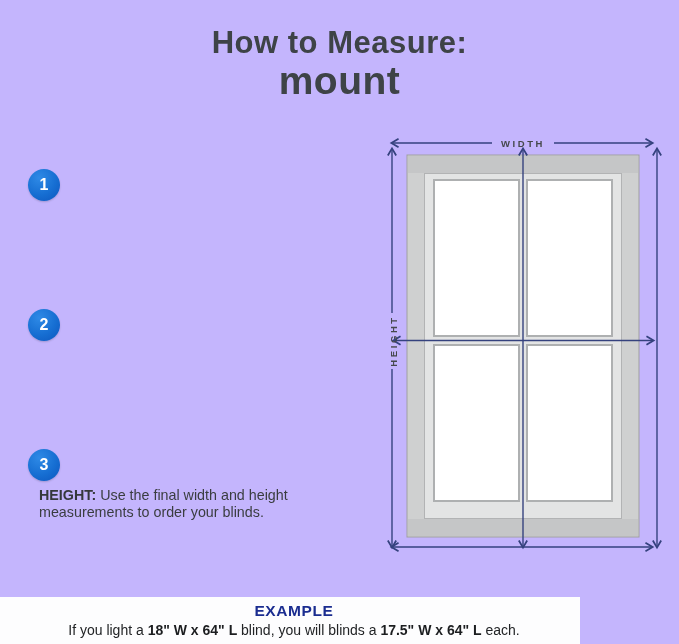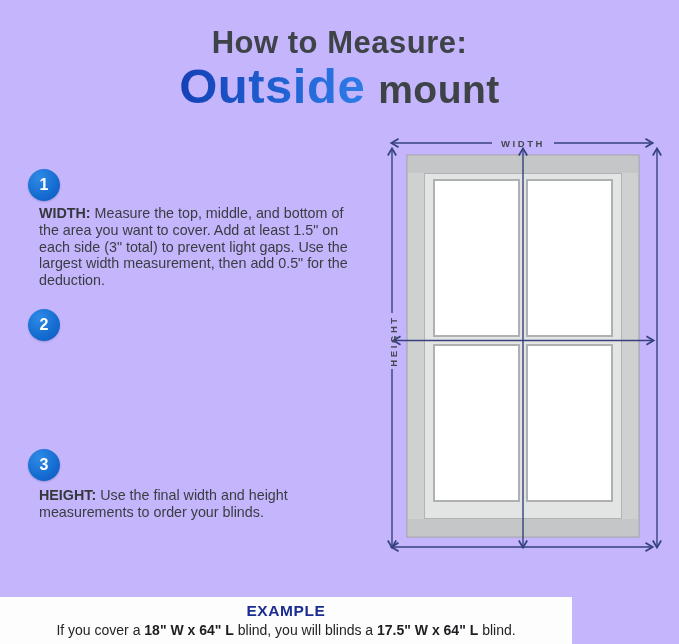--- a/index.html
+++ b/index.html
@@ -53,46 +53,44 @@
   .pane{fill:#ffffff;stroke:#aeb0b1;stroke-width:2;}
   .arrow{stroke:#35427e;stroke-width:1.4;fill:none;}
   .dim-label{
     font-family:"Liberation Sans", sans-serif;
     font-size:9.5px;font-weight:700;letter-spacing:2.6px;fill:#45484b;
   }
 
   
   .example-bar{
     position:absolute;left:0;bottom:0;width:572px;height:47px;
-    background:#fdfdfe;text-align:center;
+    background:#fdfdfe;text-align:center;padding-left:8px;
   }
   .example-heading{
     margin-top:5px;font-size:15.5px;font-weight:800;letter-spacing:.6px;
     color:#1b2d90;
   }
   .example-line{margin-top:2px;font-size:14px;color:#222426;}
   .example-line b{font-weight:700;color:#1c1e20;}
 </style>
 </head>
 <body>
 
 <div class="page">
 
   <div class="title">
     <div class="title-line1">How to Measure:</div>
     <div class="title-line2">
-      <span class="title-highlight">Outside</span>
       <span class="title-suffix">mount</span>
     </div>
   </div>
 
   <div class="step-badge" id="badge1">
     <span>1</span>
   </div>
-  <div class="step-text" id="text1"><b>WIDTH:</b><span> Measure the top, middle, and bottom of the area you want to cover. Add at least 1.5" on each side (3" total) to prevent light gaps. Use the largest width measurement, then add 0.5" for the deduction.</span></div>
 
   <div class="step-badge" id="badge2">
     <span>2</span>
   </div>
 
   <div class="step-badge" id="badge3">
     <span>3</span>
   </div>
   <div class="step-text" id="text3"><b>HEIGHT:</b><span> Use the final width and height measurements to order your blinds.</span></div>
 
@@ -129,16 +127,16 @@
       <text class="dim-label" text-anchor="middle" transform="translate(16.5 211) rotate(-90)">HEIGHT</text>
 
       <line class="arrow" x1="277" y1="19" x2="277" y2="417" marker-start="url(#chev)" marker-end="url(#chev)"></line>
 
       <line class="arrow" x1="143" y1="19" x2="143" y2="417" marker-start="url(#chev)" marker-end="url(#chev)"></line>
     </g>
   </svg>
 
   <div class="example-bar">
     <div class="example-heading">EXAMPLE</div>
-    <div class="example-line"><span>If you cover a </span><b>18" W x 64" L</b><span> blind, you will blinds a </span><b>17.5" W x 64" L</b><span> blind.</span></div>
+    <div class="example-line"><span>If you light a </span><b>18" W x 64" L</b><span> blind, you will blinds a </span><b>17.5" W x 64" L</b><span> each.</span></div>
   </div>
 
 </div>
 
 </body></html>

